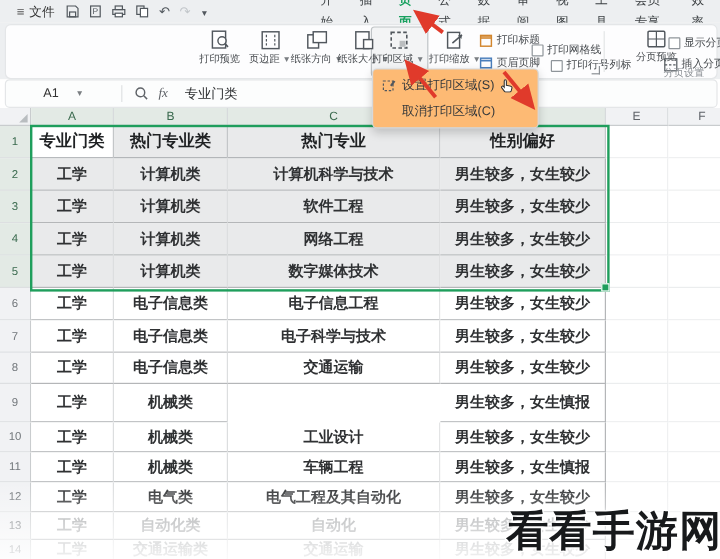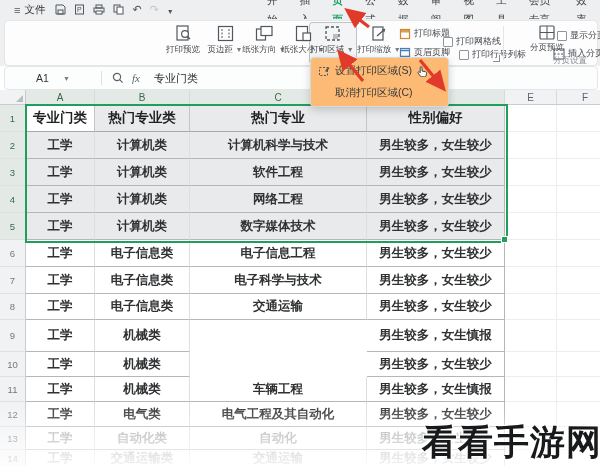--- a/index.html
+++ b/index.html
@@ -412,20 +412,23 @@
     <div class="cell ecell" style="left: 557px; top: 230px; width: 57px; height: 32px;"></div>
     <div class="cell rhead" style="left: 0px; top: 262px; width: 26px; height: 25px;">
       <span>10</span>
     </div>
     <div class="cell dcell" style="left: 26px; top: 262px; width: 69px; height: 25px;">
       <span>工学</span>
     </div>
     <div class="cell dcell" style="left: 95px; top: 262px; width: 95px; height: 25px;">
       <span>机械类</span>
     </div>
+    <div class="cell dcell" style="left: 190px; top: 262px; width: 177px; height: 25px;">
+      <span>工业设计</span>
+    </div>
     <div class="cell dcell last" style="left: 367px; top: 262px; width: 138px; height: 25px;">
       <span>男生较多，女生较少</span>
     </div>
     <div class="cell ecell" style="left: 505px; top: 262px; width: 52px; height: 25px;"></div>
     <div class="cell ecell" style="left: 557px; top: 262px; width: 57px; height: 25px;"></div>
     <div class="cell rhead" style="left: 0px; top: 287px; width: 26px; height: 25px;">
       <span>11</span>
     </div>
     <div class="cell dcell" style="left: 26px; top: 287px; width: 69px; height: 25px;">
       <span>工学</span>

